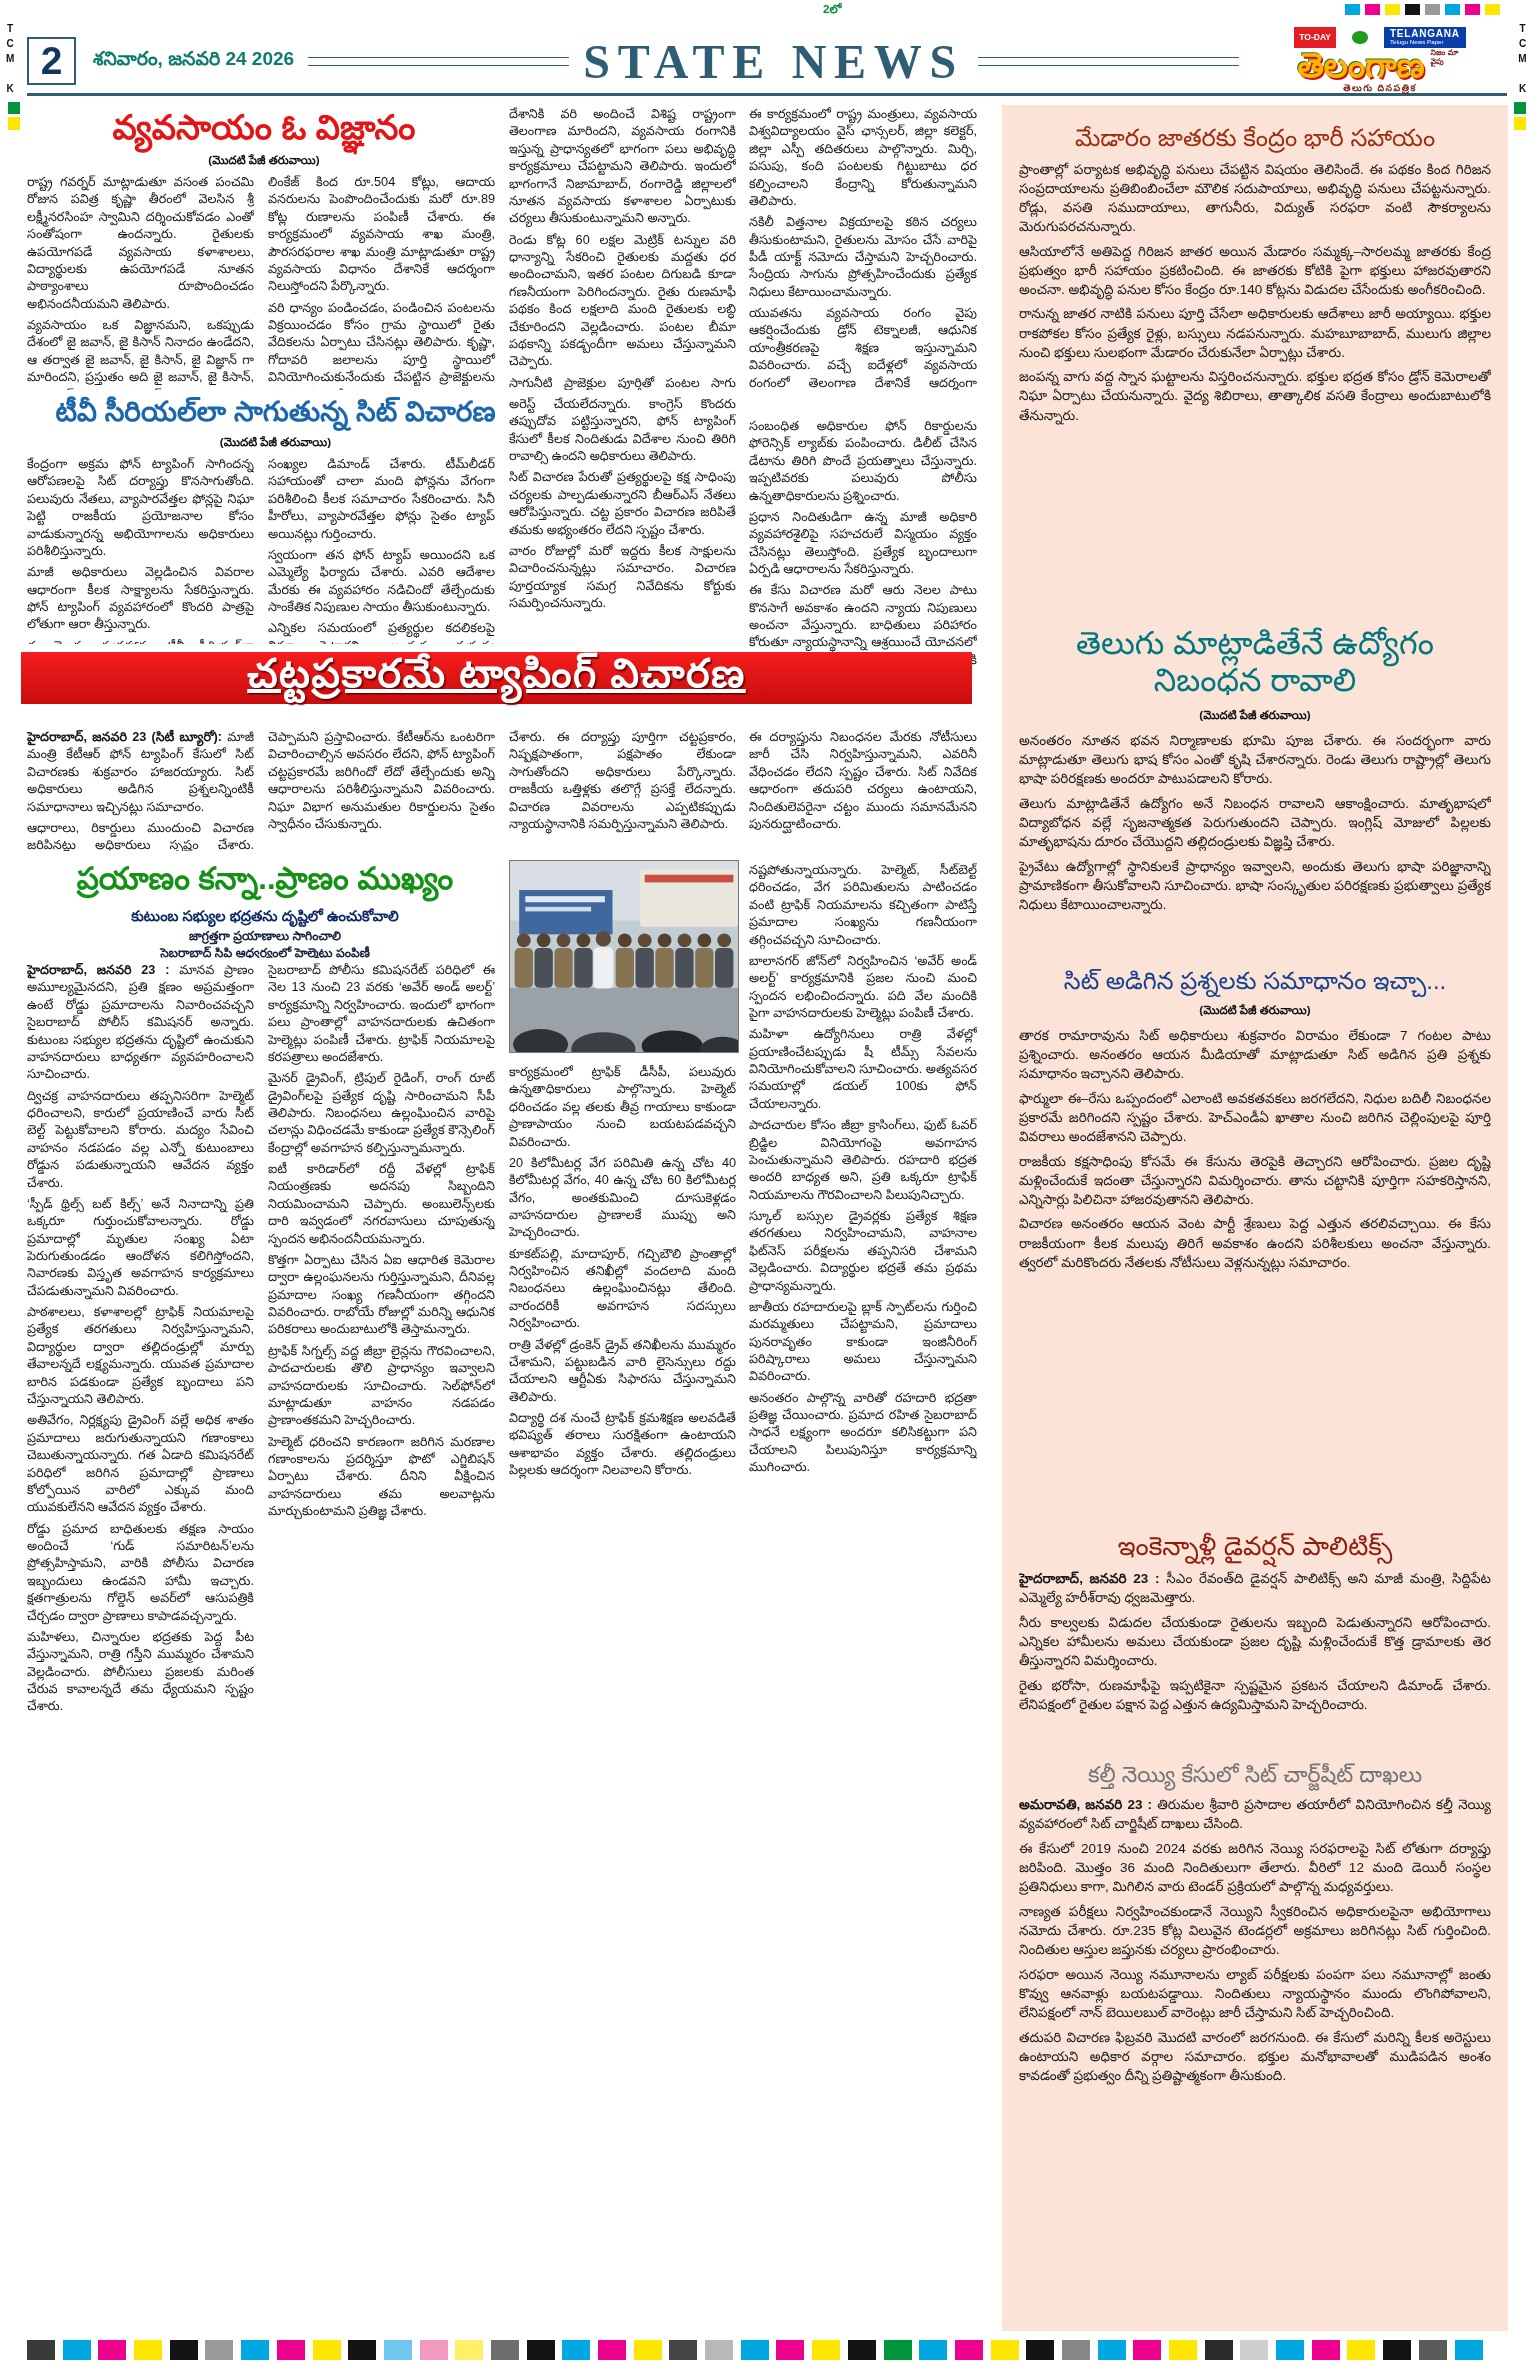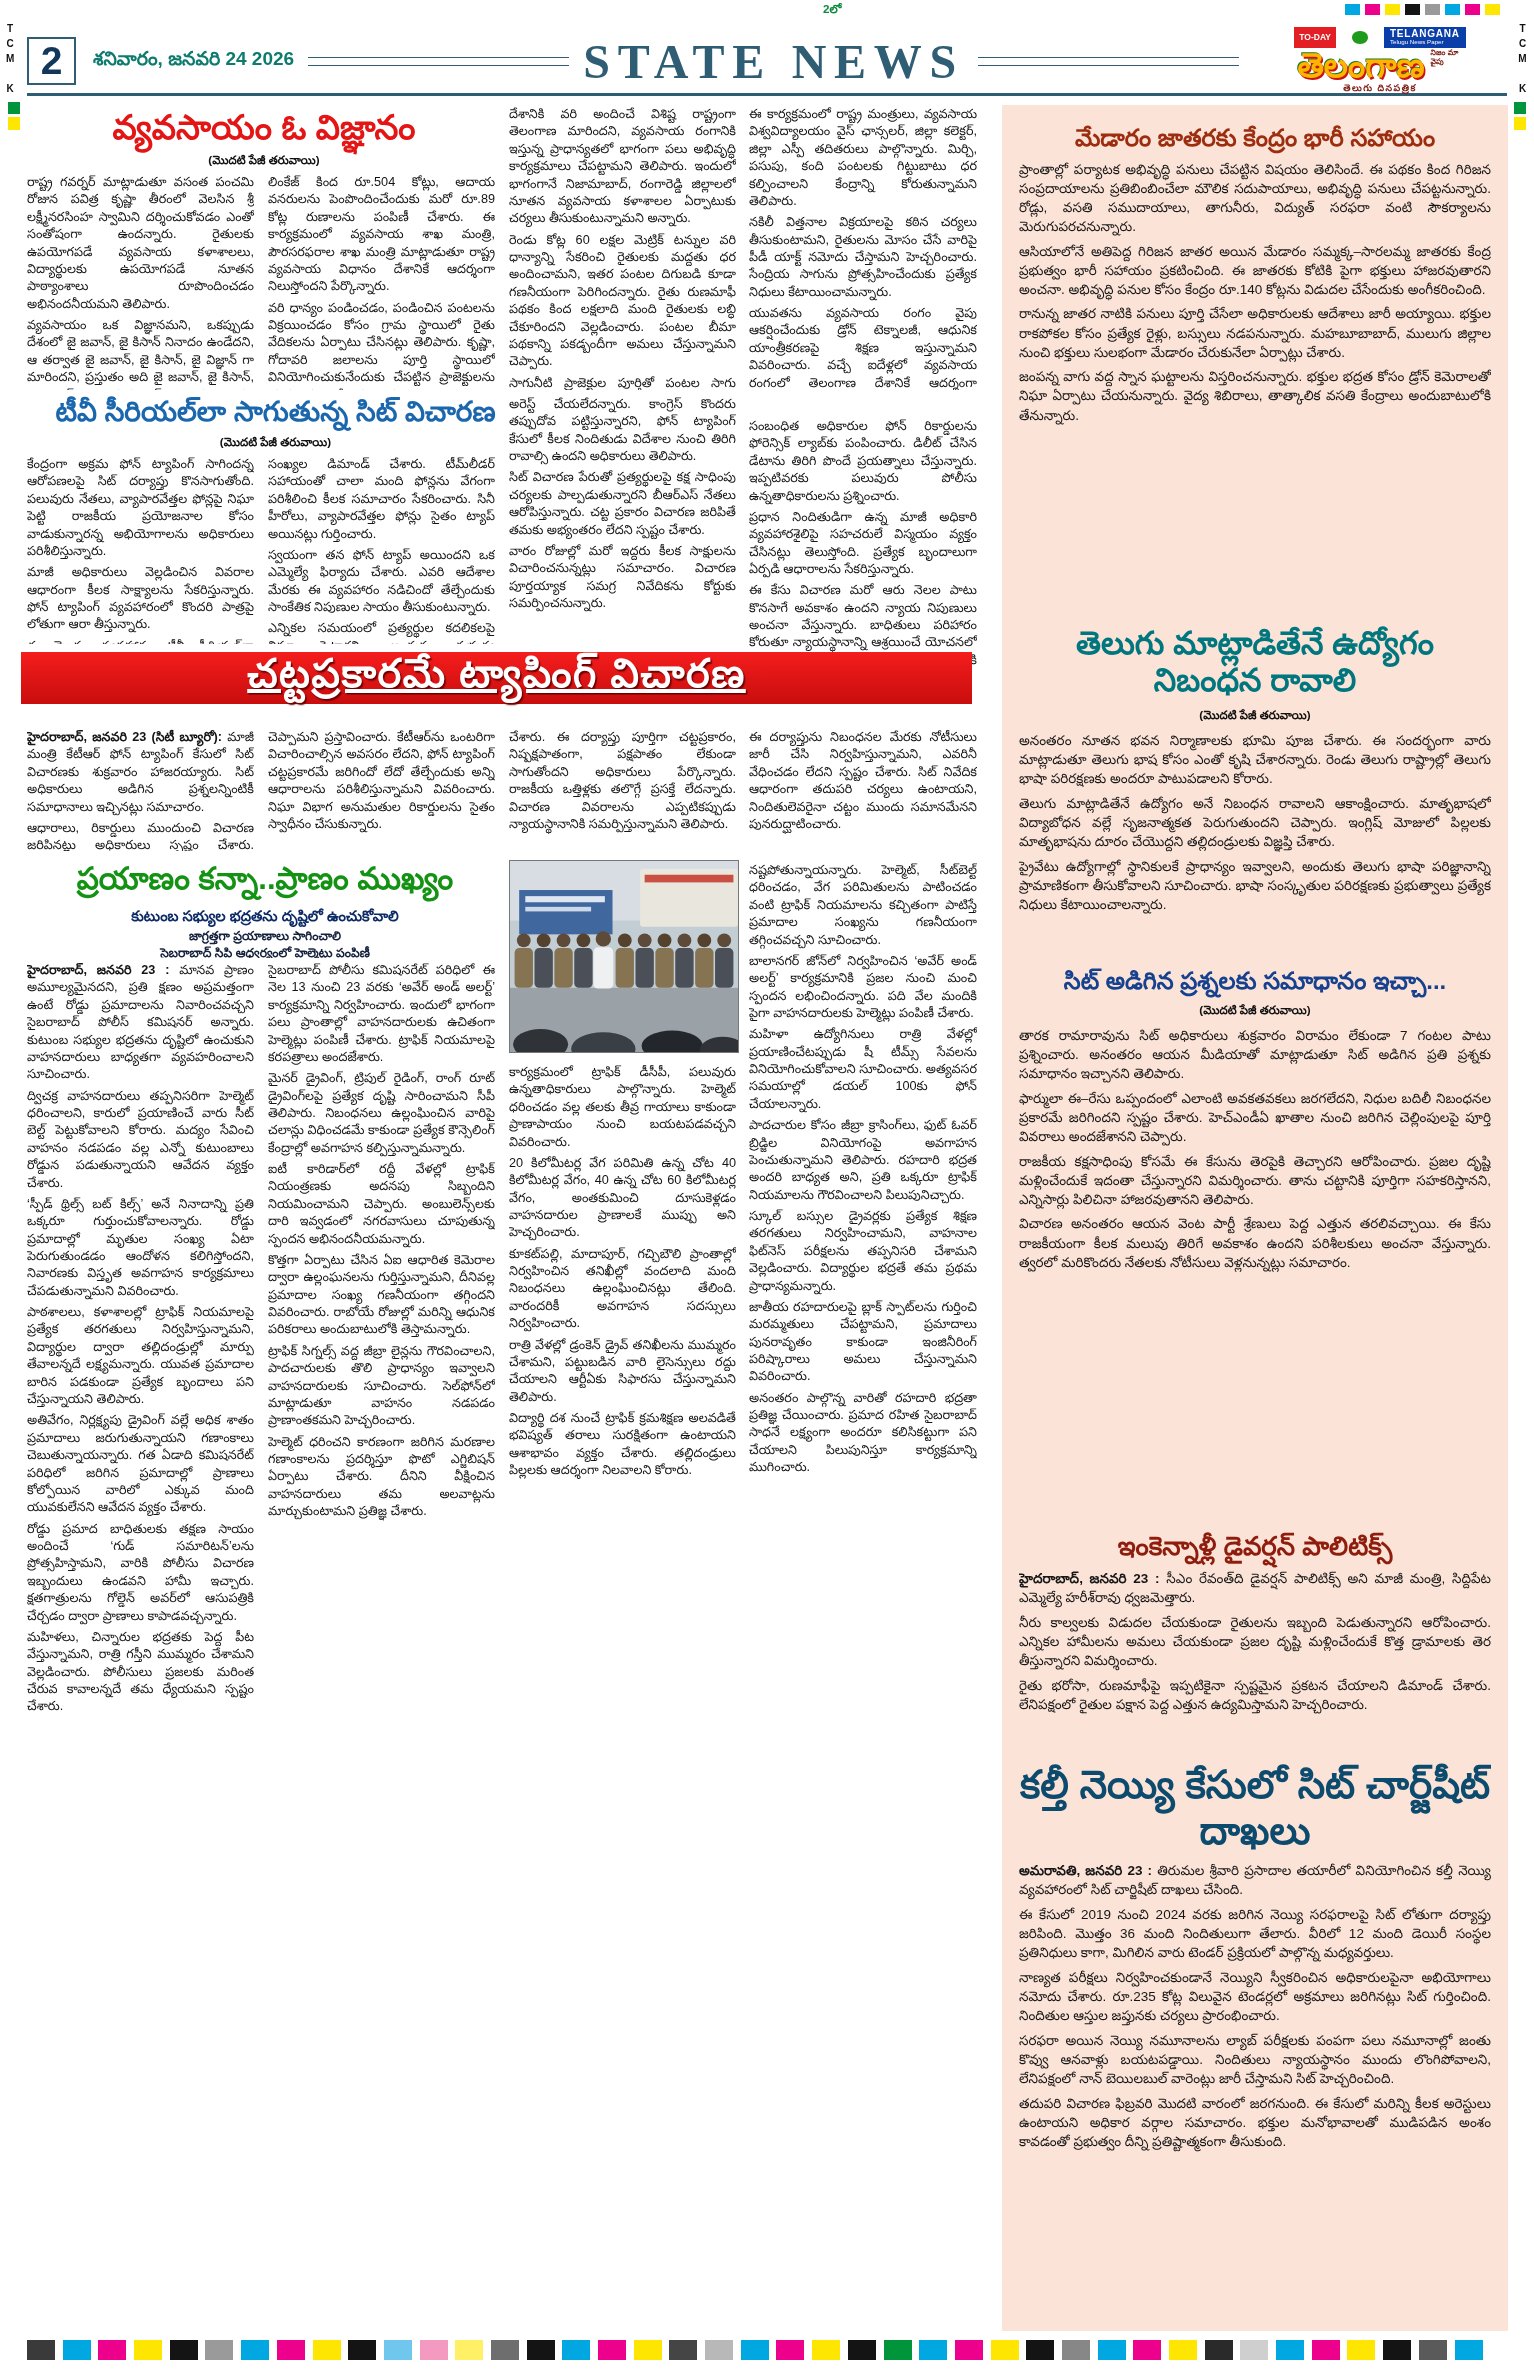--- a/index.html
+++ b/index.html
@@ -45,21 +45,21 @@
   .subheads{position:absolute;overflow:hidden;}
   .subheads p{text-align:center;font-weight:bold;margin:0.8px 0;font-size:12.3px;color:#14203c;}
   .subheads p:first-child{font-size:14.6px;color:#0c2a66;}
   .photo{position:absolute;border:0.8px solid #777;background:#c3cdd4;overflow:hidden;}
   .photo svg{display:block;width:100%;height:100%;}
 
   
   .sidebar{position:absolute;left:1002px;top:105px;width:506px;height:2226px;background:#fbe3d7;padding:14px 17px;display:flex;flex-direction:column;}
   .sb-section{overflow:hidden;flex:none;}
   .sb-grow{flex:1 1 auto;}
-  .sb-head{text-align:center;font-weight:bold;line-height:1.18;margin:4.6px 0 7.7px;}
+  .sb-head{text-align:center;font-weight:normal;line-height:1.18;margin:4.6px 0 7.7px;}
   .sb-note{text-align:center;font-weight:bold;font-size:11.6px;color:#111;margin-bottom:6.2px;}
   .sb-body{text-align:justify;font-size:13.5px;line-height:1.42;color:#161616;}
   .sb-body p{margin:0 0 5.4px;}
 </style>
 </head>
 <body>
 
 <div class="page">
 
   <div class="fold-mark" style="left:823px;top:1.5px;">2లో</div>
@@ -297,21 +297,21 @@
       <div class="sb-body">
         <p><b class="dateline">హైదరాబాద్, జనవరి 23 :</b> <span>సీఎం రేవంత్‌ది డైవర్షన్ పాలిటిక్స్ అని మాజీ మంత్రి, సిద్దిపేట ఎమ్మెల్యే హరీశ్‌రావు ధ్వజమెత్తారు.</span></p>
         <div>
             <p>నీరు కాల్వలకు విడుదల చేయకుండా రైతులను ఇబ్బంది పెడుతున్నారని ఆరోపించారు. ఎన్నికల హామీలను అమలు చేయకుండా ప్రజల దృష్టి మళ్లించేందుకే కొత్త డ్రామాలకు తెర తీస్తున్నారని విమర్శించారు.</p>
             <p>రైతు భరోసా, రుణమాఫీపై ఇప్పటికైనా స్పష్టమైన ప్రకటన చేయాలని డిమాండ్ చేశారు. లేనిపక్షంలో రైతుల పక్షాన పెద్ద ఎత్తున ఉద్యమిస్తామని హెచ్చరించారు.</p>
           </div>
       </div>
     </section>
 
     <section class="sb-section sb-grow">
-      <h2 class="sb-head" style="color:#0c4a6e;font-size:39px;">కల్తీ నెయ్యి కేసులో సిట్ చార్జ్‌షీట్ దాఖలు</h2>
+      <h2 class="sb-head" style="color:#737373;font-size:22px;">కల్తీ నెయ్యి కేసులో సిట్ చార్జ్‌షీట్ దాఖలు</h2>
       <div class="sb-body">
         <p><b class="dateline">అమరావతి, జనవరి 23 :</b> <span>తిరుమల శ్రీవారి ప్రసాదాల తయారీలో వినియోగించిన కల్తీ నెయ్యి వ్యవహారంలో సిట్ చార్జిషీట్ దాఖలు చేసింది.</span></p>
         <div>
             <p>ఈ కేసులో 2019 నుంచి 2024 వరకు జరిగిన నెయ్యి సరఫరాలపై సిట్ లోతుగా దర్యాప్తు జరిపింది. మొత్తం 36 మంది నిందితులుగా తేలారు. వీరిలో 12 మంది డెయిరీ సంస్థల ప్రతినిధులు కాగా, మిగిలిన వారు టెండర్ ప్రక్రియలో పాల్గొన్న మధ్యవర్తులు.</p>
             <p>నాణ్యత పరీక్షలు నిర్వహించకుండానే నెయ్యిని స్వీకరించిన అధికారులపైనా అభియోగాలు నమోదు చేశారు. రూ.235 కోట్ల విలువైన టెండర్లలో అక్రమాలు జరిగినట్లు సిట్ గుర్తించింది. నిందితుల ఆస్తుల జప్తునకు చర్యలు ప్రారంభించారు.</p>
             <p>సరఫరా అయిన నెయ్యి నమూనాలను ల్యాబ్ పరీక్షలకు పంపగా పలు నమూనాల్లో జంతు కొవ్వు ఆనవాళ్లు బయటపడ్డాయి. నిందితులు న్యాయస్థానం ముందు లొంగిపోవాలని, లేనిపక్షంలో నాన్ బెయిలబుల్ వారెంట్లు జారీ చేస్తామని సిట్ హెచ్చరించింది.</p>
             <p>తదుపరి విచారణ ఫిబ్రవరి మొదటి వారంలో జరగనుంది. ఈ కేసులో మరిన్ని కీలక అరెస్టులు ఉంటాయని అధికార వర్గాల సమాచారం. భక్తుల మనోభావాలతో ముడిపడిన అంశం కావడంతో ప్రభుత్వం దీన్ని ప్రతిష్టాత్మకంగా తీసుకుంది.</p>
           </div>
       </div>
     </section>

